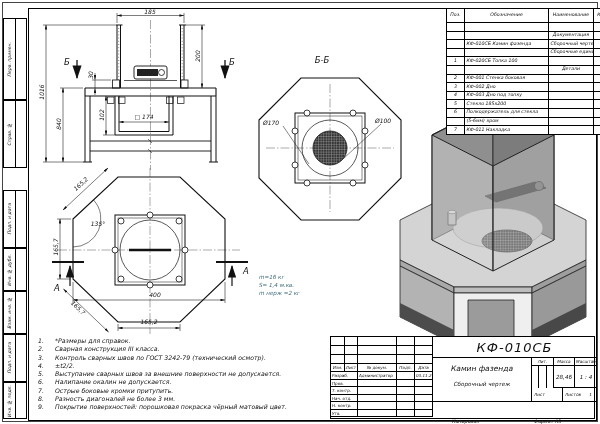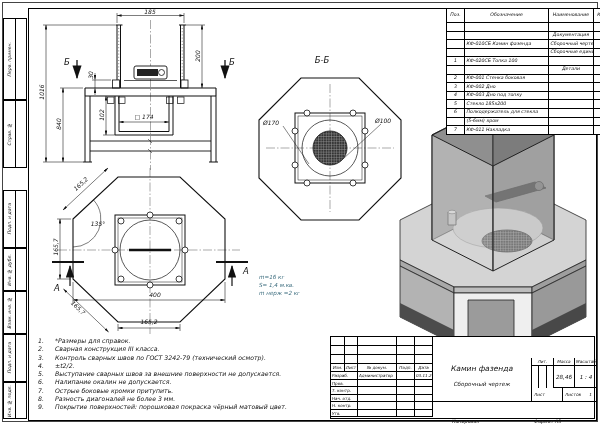--- a/index.html
+++ b/index.html
@@ -452,20 +452,21 @@
             <div></div>
           </div>
           <div class="sigrow">
             <div>Утв.</div>
             <div></div>
             <div></div>
             <div></div>
           </div>
         </div>
     </div>
+    <div id="tb-num" class="abs">КФ-010СБ</div>
     <div id="tb-name" class="abs">
       <div id="tb-title">Камин фазенда</div>
       <div id="tb-doctype">Сборочный чертеж</div>
     </div>
     <div id="tb-right" class="abs">
       <div class="tbr-h" style="left:0;width:22px;">Лит.</div>
       <div class="tbr-h" style="left:22px;width:21px;">Масса</div>
       <div class="tbr-h" style="left:43px;width:22px;border-right:none;">Масштаб</div>
       <div class="lit-sub" style="left:0;width:7.3px;"></div>
       <div class="lit-sub" style="left:7.3px;width:7.3px;"></div>

